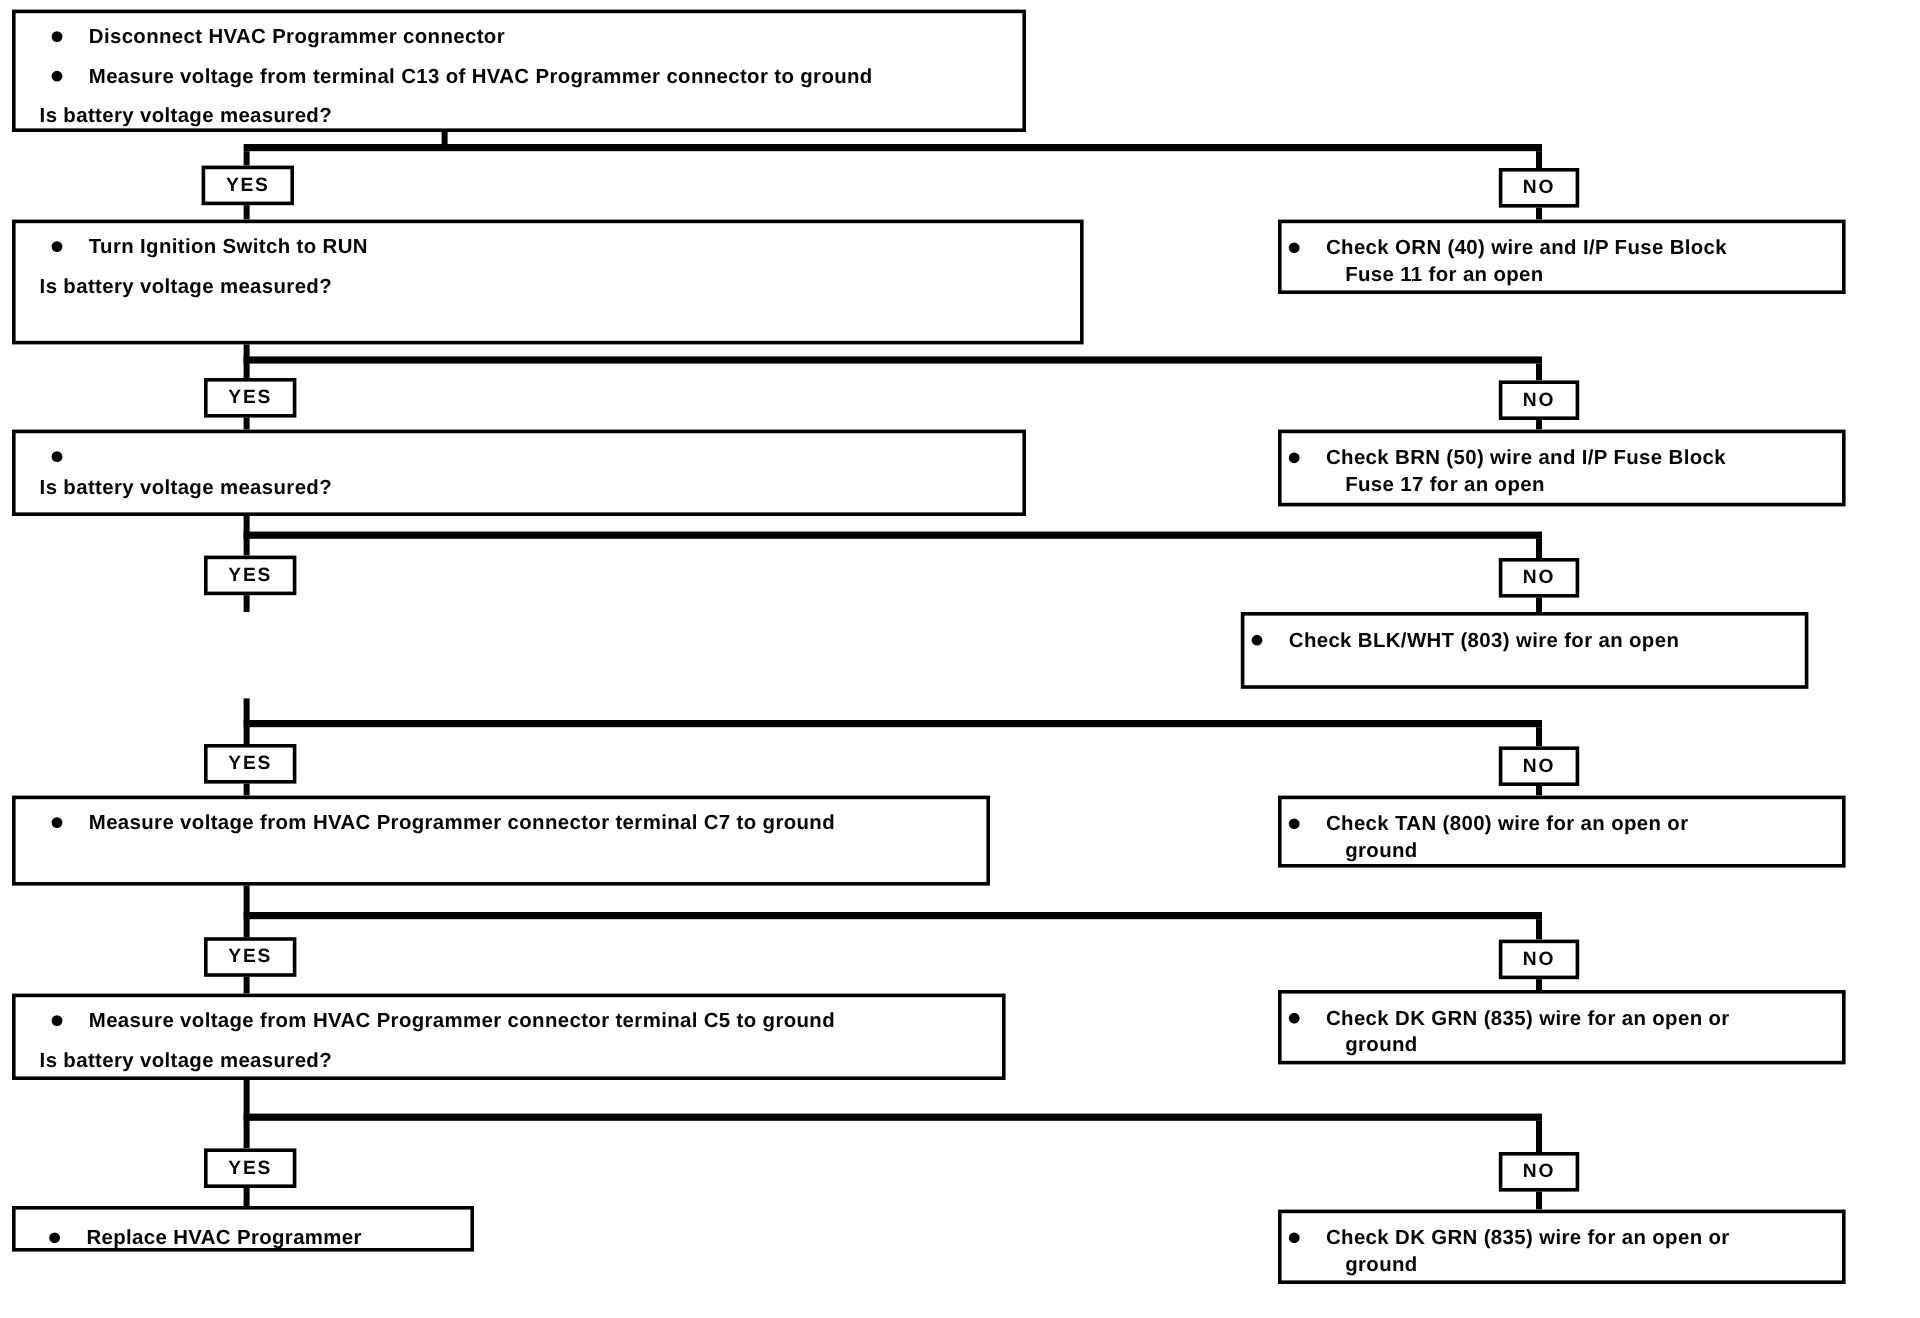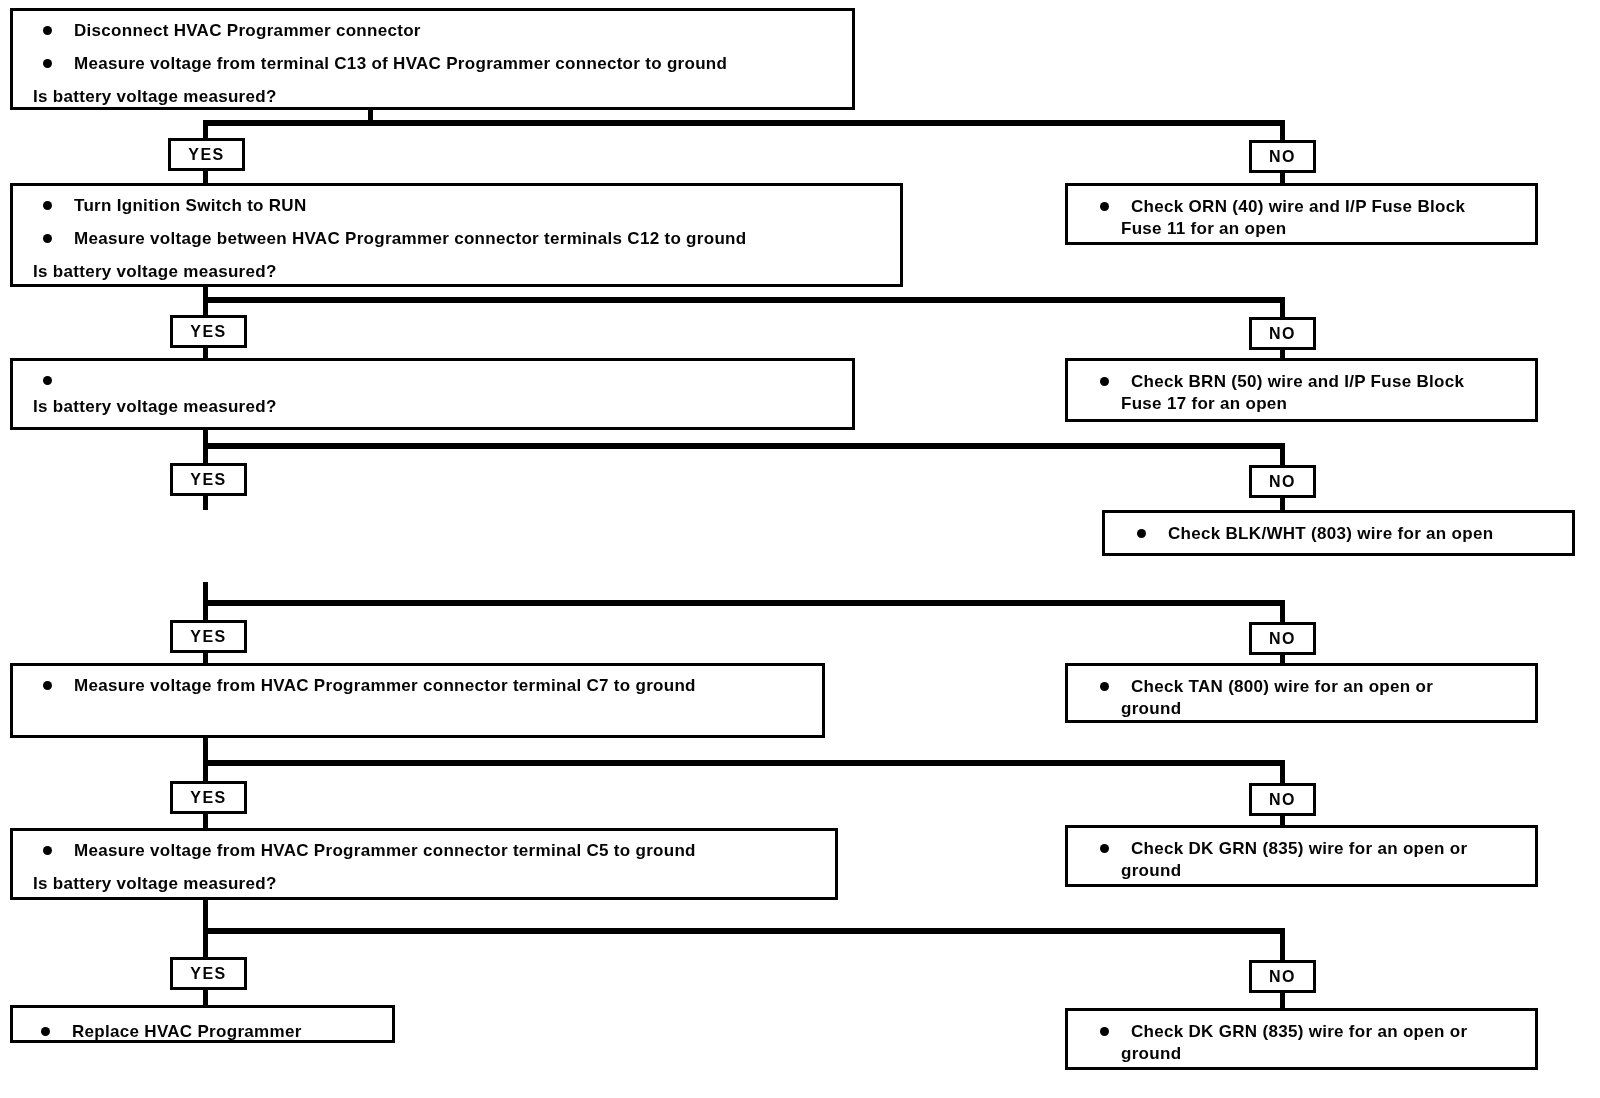--- a/index.html
+++ b/index.html
@@ -34,21 +34,21 @@
   .txt{
     font-weight:700;font-size:17px;line-height:22px;letter-spacing:.3px;
     white-space:nowrap;
   }
   .q-line{
     padding-left:20px;margin-top:11px;
     font-weight:700;font-size:17px;line-height:22px;letter-spacing:.3px;
     white-space:nowrap;
   }
   .abox{padding-top:10px;}
-  .abox .step-line{padding-left:32px;margin-top:0;}
+  .abox .step-line{padding-left:6px;margin-top:0;}
   .abox .txt{white-space:normal;width:400px;}
   .aline2{
     font-weight:700;font-size:17px;line-height:22px;letter-spacing:.3px;
     padding-left:53px;
   }
   .fbox{display:flex;align-items:center;}
   .fbox .step-line{margin-top:16px;padding-left:28px;}
 </style>
 </head>
 <body>
@@ -88,24 +88,20 @@
       <span class="txt">Check ORN (40) wire and I/P Fuse Block</span>
     </div>
     <div class="aline2">Fuse 11 for an open</div>
   </div>
 
   <div class="qbox" style="left:10px;top:183px;width:893px;height:104px;">
     <div class="step-line first">
       <span class="blt"></span>
       <span class="txt">Turn Ignition Switch to RUN</span>
     </div>
-    <div class="step-line">
-      <span class="blt"></span>
-      <span class="txt">Measure voltage between HVAC Programmer connector terminals C12  to ground</span>
-    </div>
     <div class="q-line">Is battery voltage measured?</div>
   </div>
 
   <div class="line-v" style="left:203px;top:287px;width:5px;height:28px;"></div>
   <div class="line-h" style="left:203px;top:297px;width:1082px;height:6px;"></div>
   <div class="line-v" style="left:1280px;top:303px;width:5px;height:14px;"></div>
 
   <div class="tag" style="left:170px;top:315px;width:77px;height:33px;">
       <span>YES</span>
     </div>
@@ -138,21 +134,21 @@
   <div class="tag" style="left:170px;top:463px;width:77px;height:33px;">
       <span>YES</span>
     </div>
   <div class="tag" style="left:1249px;top:465px;width:67px;height:33px;">
       <span>NO</span>
     </div>
 
   <div class="line-v" style="left:203px;top:496px;width:5px;height:14px;"></div>
   <div class="line-v" style="left:1280px;top:498px;width:5px;height:12px;"></div>
 
-  <div class="abox" style="left:1102px;top:510px;width:473px;height:46px;">
+  <div class="abox" style="left:1034px;top:510px;width:473px;height:64px;">
     <div class="step-line">
       <span class="blt"></span>
       <span class="txt">Check BLK/WHT (803) wire for an open</span>
     </div>
   </div>
 
 
   <div class="line-v" style="left:203px;top:582px;width:5px;height:38px;"></div>
   <div class="line-h" style="left:203px;top:600px;width:1082px;height:6px;"></div>
   <div class="line-v" style="left:1280px;top:606px;width:5px;height:16px;"></div>

